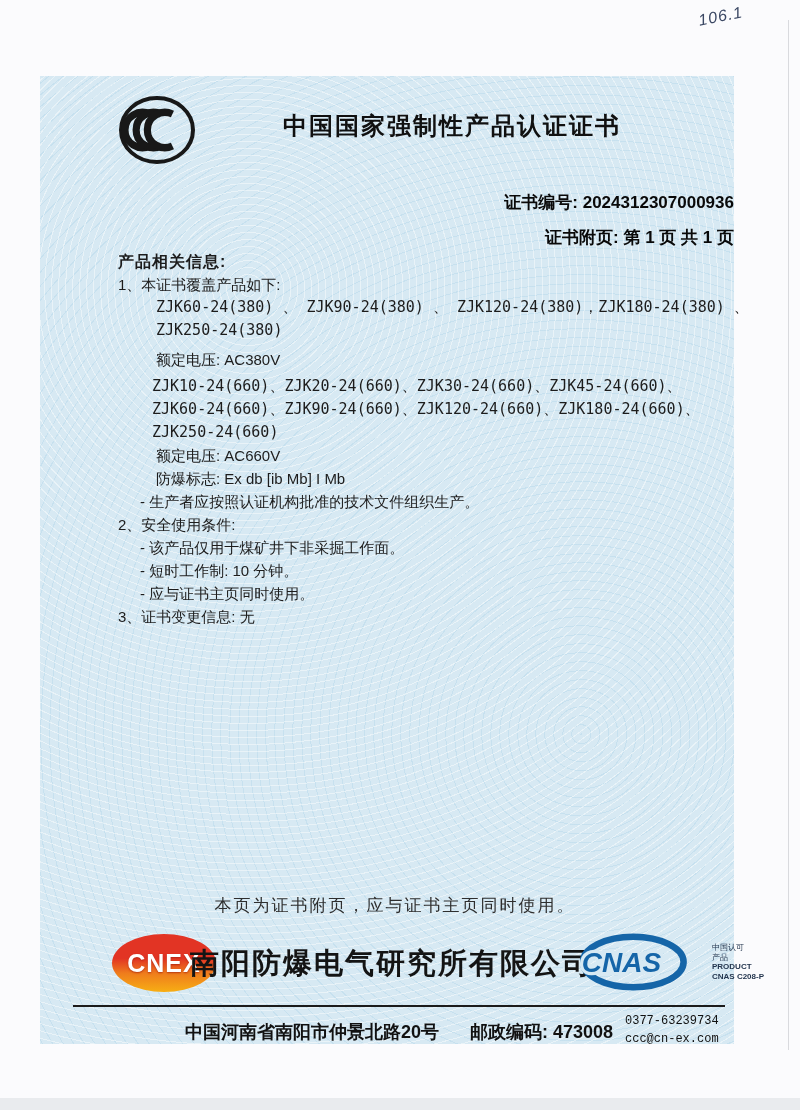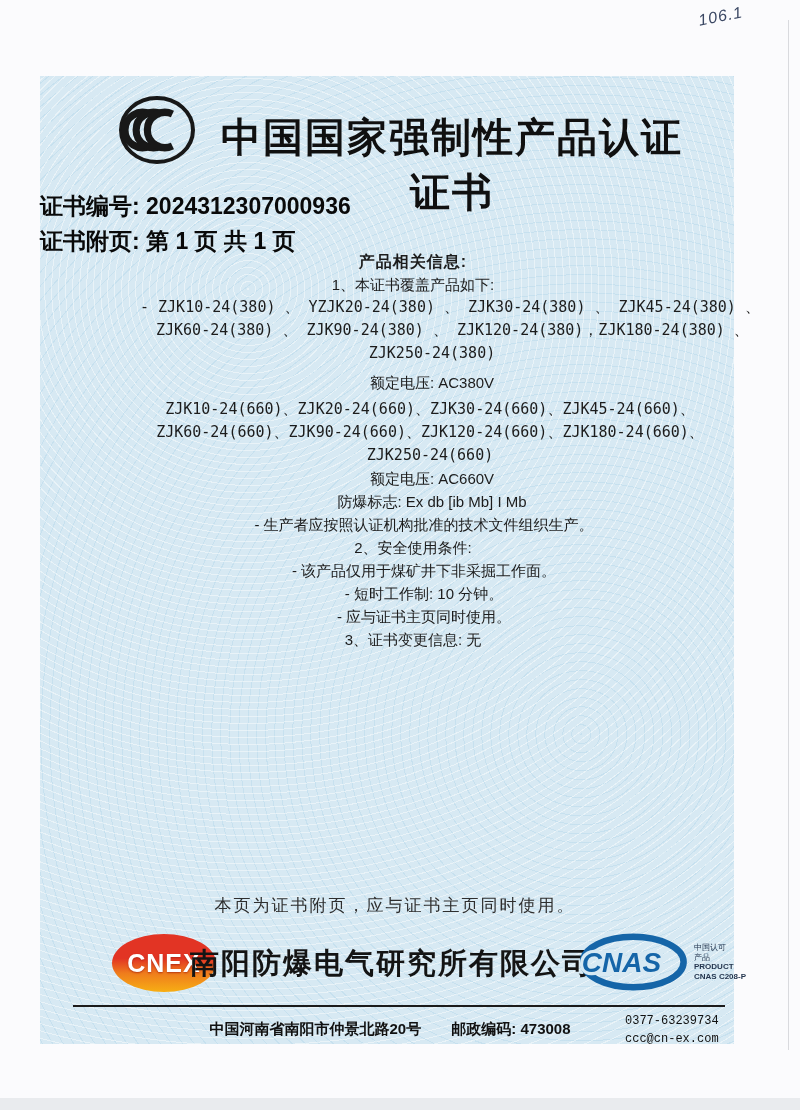--- a/index.html
+++ b/index.html
@@ -22,28 +22,28 @@
     position:absolute;left:40px;top:76px;width:694px;height:968px;
     background:
       repeating-radial-gradient(circle at 30% 22%, rgba(255,255,255,.45) 0 1px, rgba(255,255,255,0) 1px 7px),
       repeating-radial-gradient(circle at 78% 68%, rgba(168,209,231,.35) 0 1px, rgba(168,209,231,0) 1px 9px),
       #d7e9f3;
   }
   
   .ccc-logo{position:absolute;left:76px;top:18px;width:82px;height:72px;}
   .title{
     position:absolute;left:170px;right:40px;top:34px;
-    text-align:center;font-size:40px;font-weight:bold;color:#101010;letter-spacing:2px;
+    text-align:center;font-size:24px;font-weight:bold;color:#101010;letter-spacing:2px;
   }
-  .cert-line{position:absolute;left:0;right:0;text-align:left;font-weight:bold;font-size:23px;color:#090909;}
+  .cert-line{position:absolute;left:0;right:0;text-align:right;font-weight:bold;font-size:17px;color:#090909;}
   .cert-no{top:115px;}
   .cert-page{top:150px;}
   
   .content{position:absolute;left:78px;top:174px;right:26px;font-size:15px;}
-  .content .ln{line-height:23px;white-space:nowrap;text-align:center;}
+  .content .ln{line-height:23px;white-space:nowrap;}
   .sec-title{font-weight:bold;font-size:16px;letter-spacing:1px;}
   .mono{font-family:"DejaVu Sans Mono",monospace;}
   .ind-dash{padding-left:22px;}
   .ind-val{padding-left:38px;}
   .ind-hang{padding-left:38px;text-indent:-16px;}
   .ind-660{padding-left:34px;}
   .gap-s{height:6px;}
   .gap-xs{height:4px;}
   
   .attach-note{
@@ -56,30 +56,30 @@
     display:flex;align-items:center;justify-content:center;
     color:#fff;font-weight:bold;font-size:25px;letter-spacing:1px;
     text-shadow:0 1px 2px rgba(160,30,10,.7);
   }
   .org-name{
     position:absolute;left:150px;right:160px;top:868px;text-align:right;
     font-size:29px;font-weight:bold;color:#141414;letter-spacing:2px;white-space:nowrap;
   }
   .cnas-block{position:absolute;left:540px;top:856px;display:flex;align-items:center;}
   .cnas-svg{width:112px;height:60px;}
-  .cnas-side{margin-left:2px;font-size:8px;line-height:9.5px;color:#24364f;white-space:nowrap;}
+  .cnas-side{margin-left:20px;font-size:8px;line-height:9.5px;color:#24364f;white-space:nowrap;}
   .cnas-side .b{font-weight:bold;}
   .footer-rule{position:absolute;left:33px;top:929px;width:652px;height:2px;background:#1b1b1b;}
   .contact-left{
     position:absolute;left:35px;top:938px;font-size:13px;line-height:17px;
     font-family:"DejaVu Sans Mono",monospace;color:#111;
   }
   .contact-center{
     position:absolute;left:145px;width:410px;top:944px;text-align:center;
-    font-size:15px;font-weight:600;color:#111;white-space:nowrap;
+    font-size:18px;font-weight:600;color:#111;white-space:nowrap;
   }
   .contact-center .postal{margin-left:26px;}
   .contact-right{
     position:absolute;left:585px;top:936px;font-size:12px;line-height:18px;
     font-family:Liberation Mono, monospace;color:#111;
   }
 </style>
 </head>
 <body>
 
@@ -98,21 +98,20 @@
     </g>
   </svg>
 
   <div class="title">中国国家强制性产品认证证书</div>
   <div class="cert-line cert-no">证书编号: 2024312307000936</div>
   <div class="cert-line cert-page">证书附页: 第 1 页 共 1 页</div>
 
   <div class="content">
     <div class="ln sec-title">产品相关信息:</div>
     <div class="ln">1、本证书覆盖产品如下:</div>
-    <div class="ln mono ind-hang">- ZJK10-24(380) 、 YZJK20-24(380) 、 ZJK30-24(380) 、 ZJK45-24(380) 、</div>
     <div class="ln mono ind-val">ZJK60-24(380) 、 ZJK90-24(380) 、 ZJK120-24(380)，ZJK180-24(380) 、</div>
     <div class="ln mono ind-val">ZJK250-24(380)</div>
     <div class="gap-s"></div>
     <div class="ln ind-val">额定电压: AC380V</div>
     <div class="gap-xs"></div>
     <div class="ln mono ind-660">ZJK10-24(660)、ZJK20-24(660)、ZJK30-24(660)、ZJK45-24(660)、</div>
     <div class="ln mono ind-660">ZJK60-24(660)、ZJK90-24(660)、ZJK120-24(660)、ZJK180-24(660)、</div>
     <div class="ln mono ind-660">ZJK250-24(660)</div>
     <div class="ln ind-val">额定电压: AC660V</div>
     <div class="ln ind-val">防爆标志: Ex db [ib Mb] I Mb</div>

